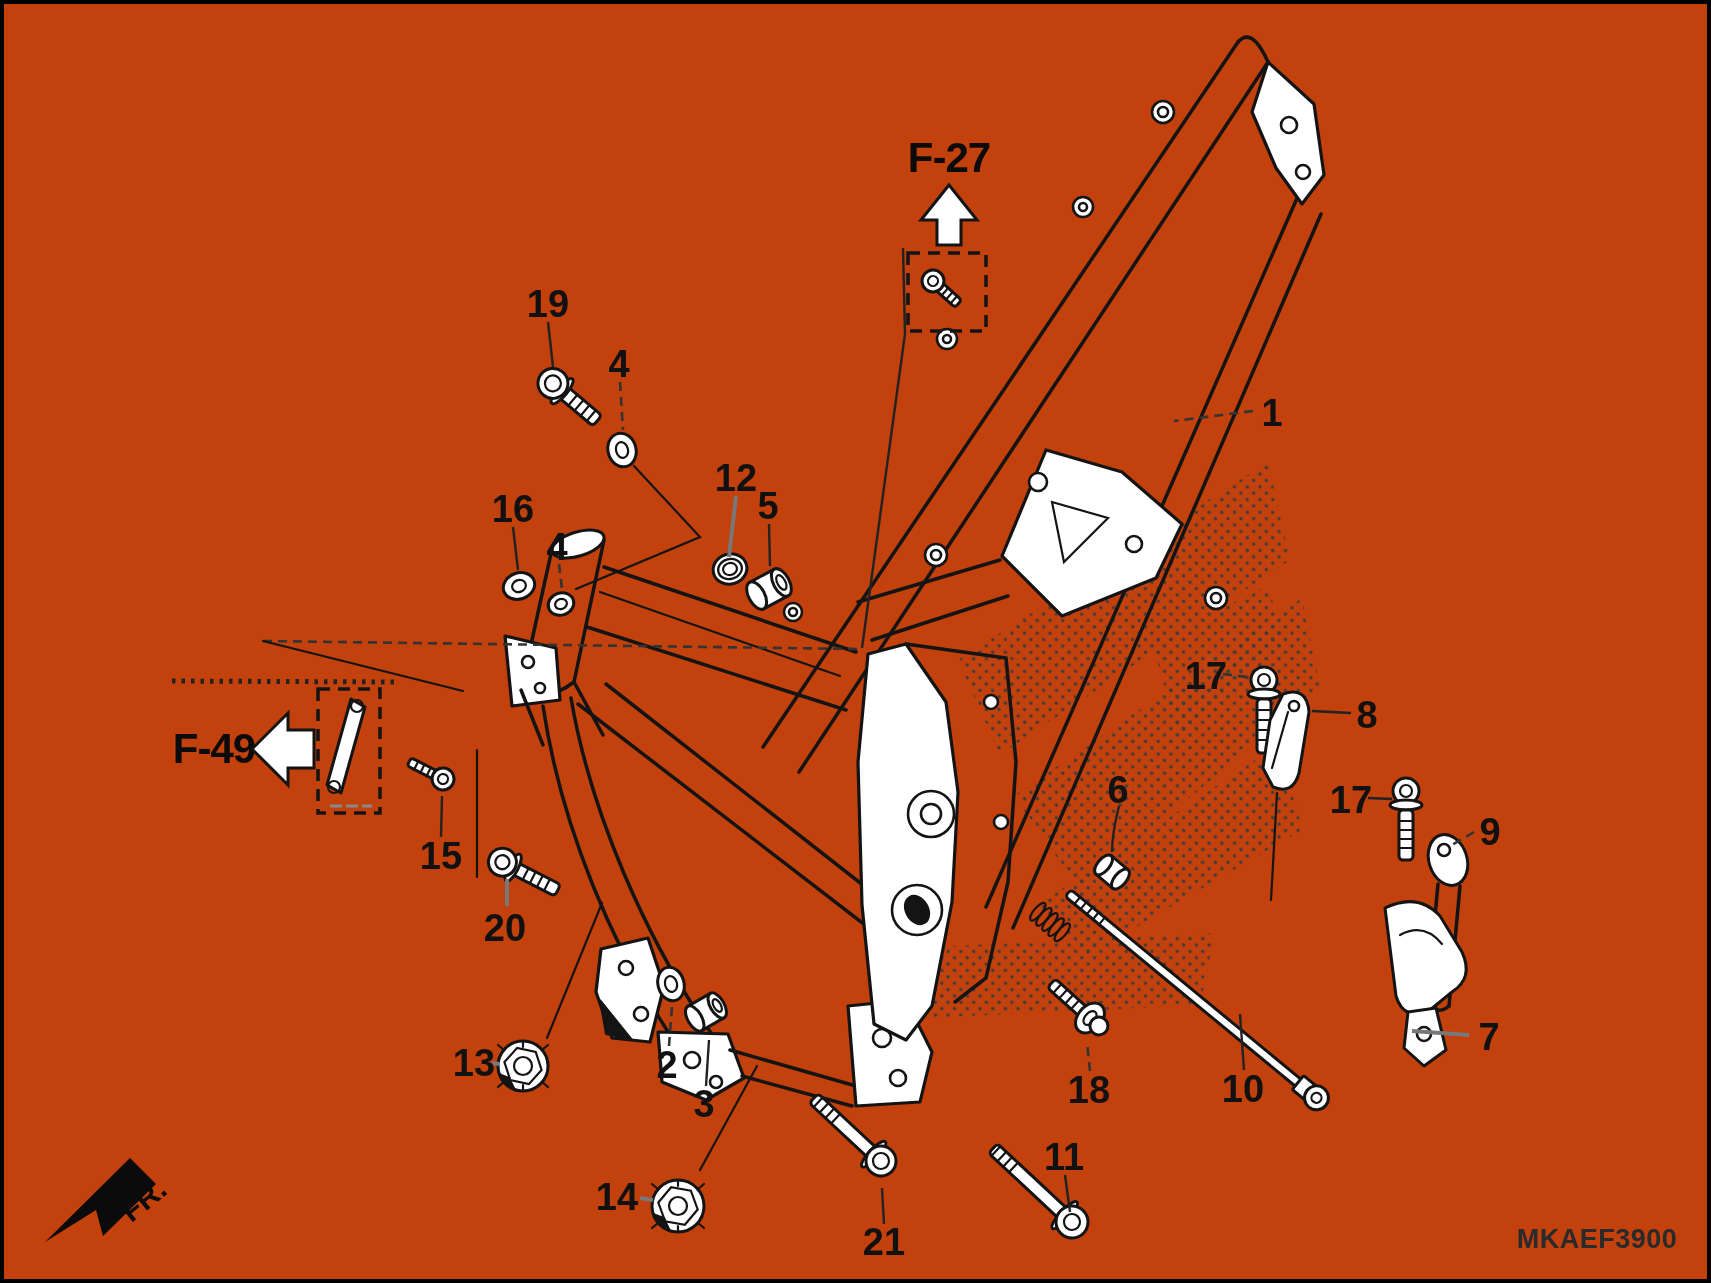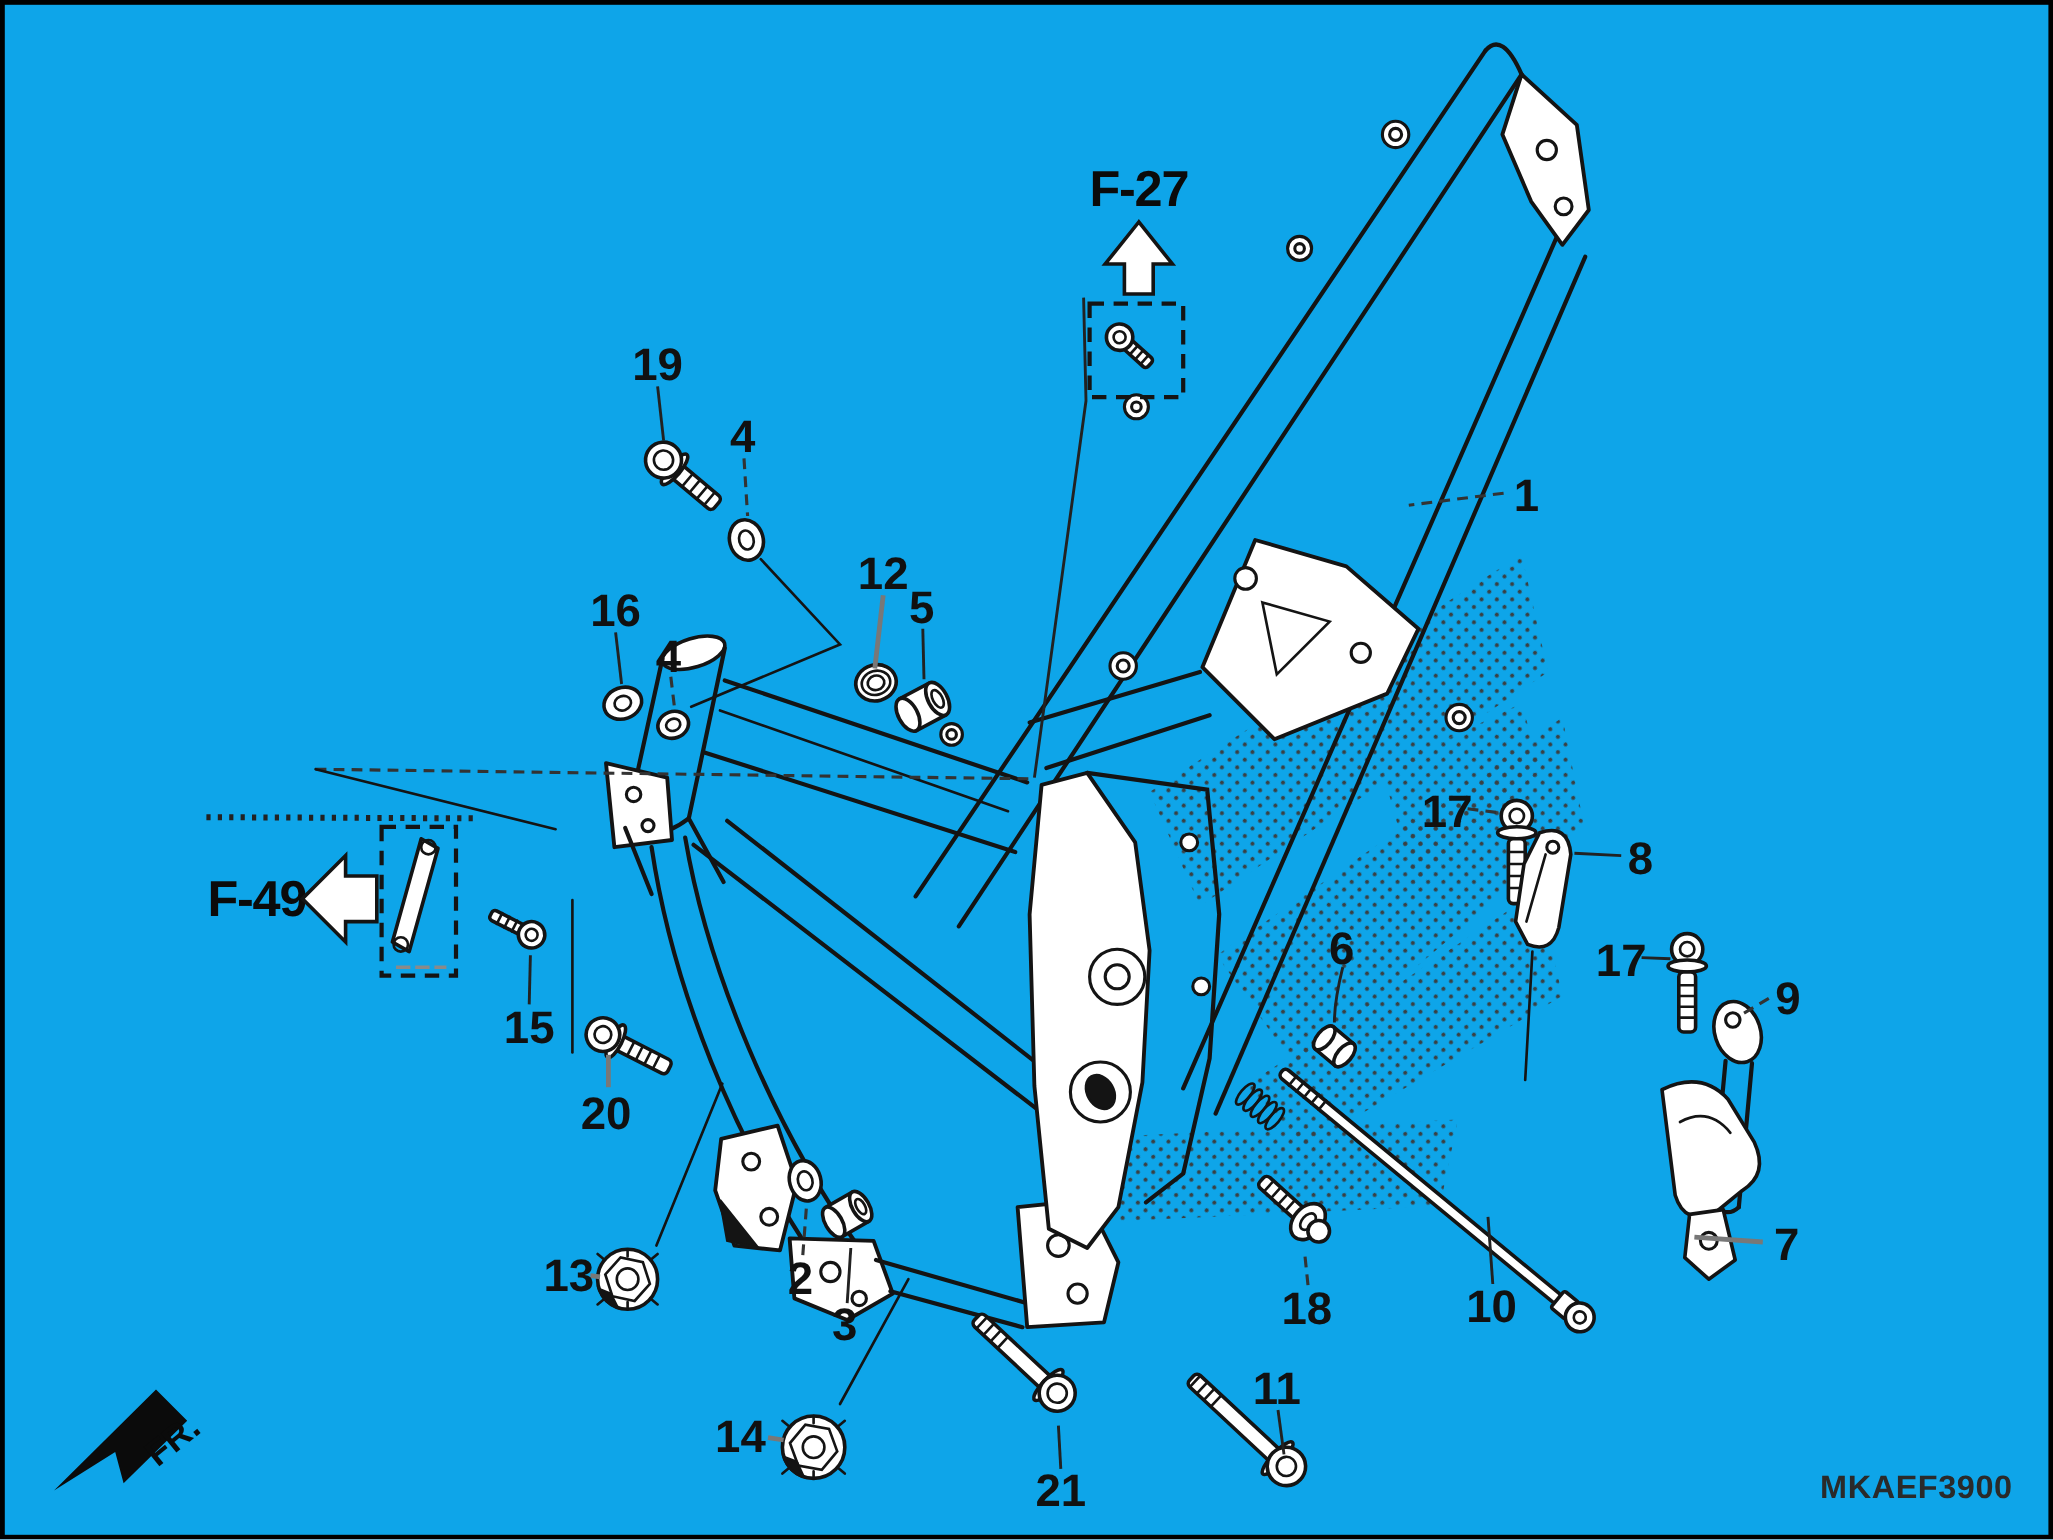--- a/index.html
+++ b/index.html
@@ -1,16 +1,16 @@
 <!DOCTYPE html>
 <html><head>
 <meta charset="utf-8">
 <style>
   html,body{margin:0;padding:0;background:#e8e8e8;}
-  #stage{position:relative;width:1711px;height:1283px;background:#0ea5e9;overflow:hidden;margin:0 auto;
+  #stage{position:relative;width:1711px;height:1283px;background:#c2410c;overflow:hidden;margin:0 auto;
          font-family:"Liberation Sans", sans-serif;}
   svg{position:absolute;left:0;top:0;}
   text{font-family:"Liberation Sans", sans-serif;}
   .callout{font-size:38px;font-weight:bold;fill:#111;}
   .refLabel{font-size:42px;font-weight:bold;fill:#0b0b0b;letter-spacing:-1px;}
   .codeLabel{font-size:27px;font-weight:bold;fill:#2a2a2a;letter-spacing:0.5px;}
   .frLabel{font-size:30px;font-weight:bold;fill:#0b0b0b;}
   .tube{fill:none;stroke:#141414;stroke-width:3.5;stroke-linecap:round;}
   .thin{fill:none;stroke:#141414;stroke-width:2.2;stroke-linecap:round;}
   .plate{fill:#ffffff;stroke:#141414;stroke-width:3.2;stroke-linejoin:round;}

